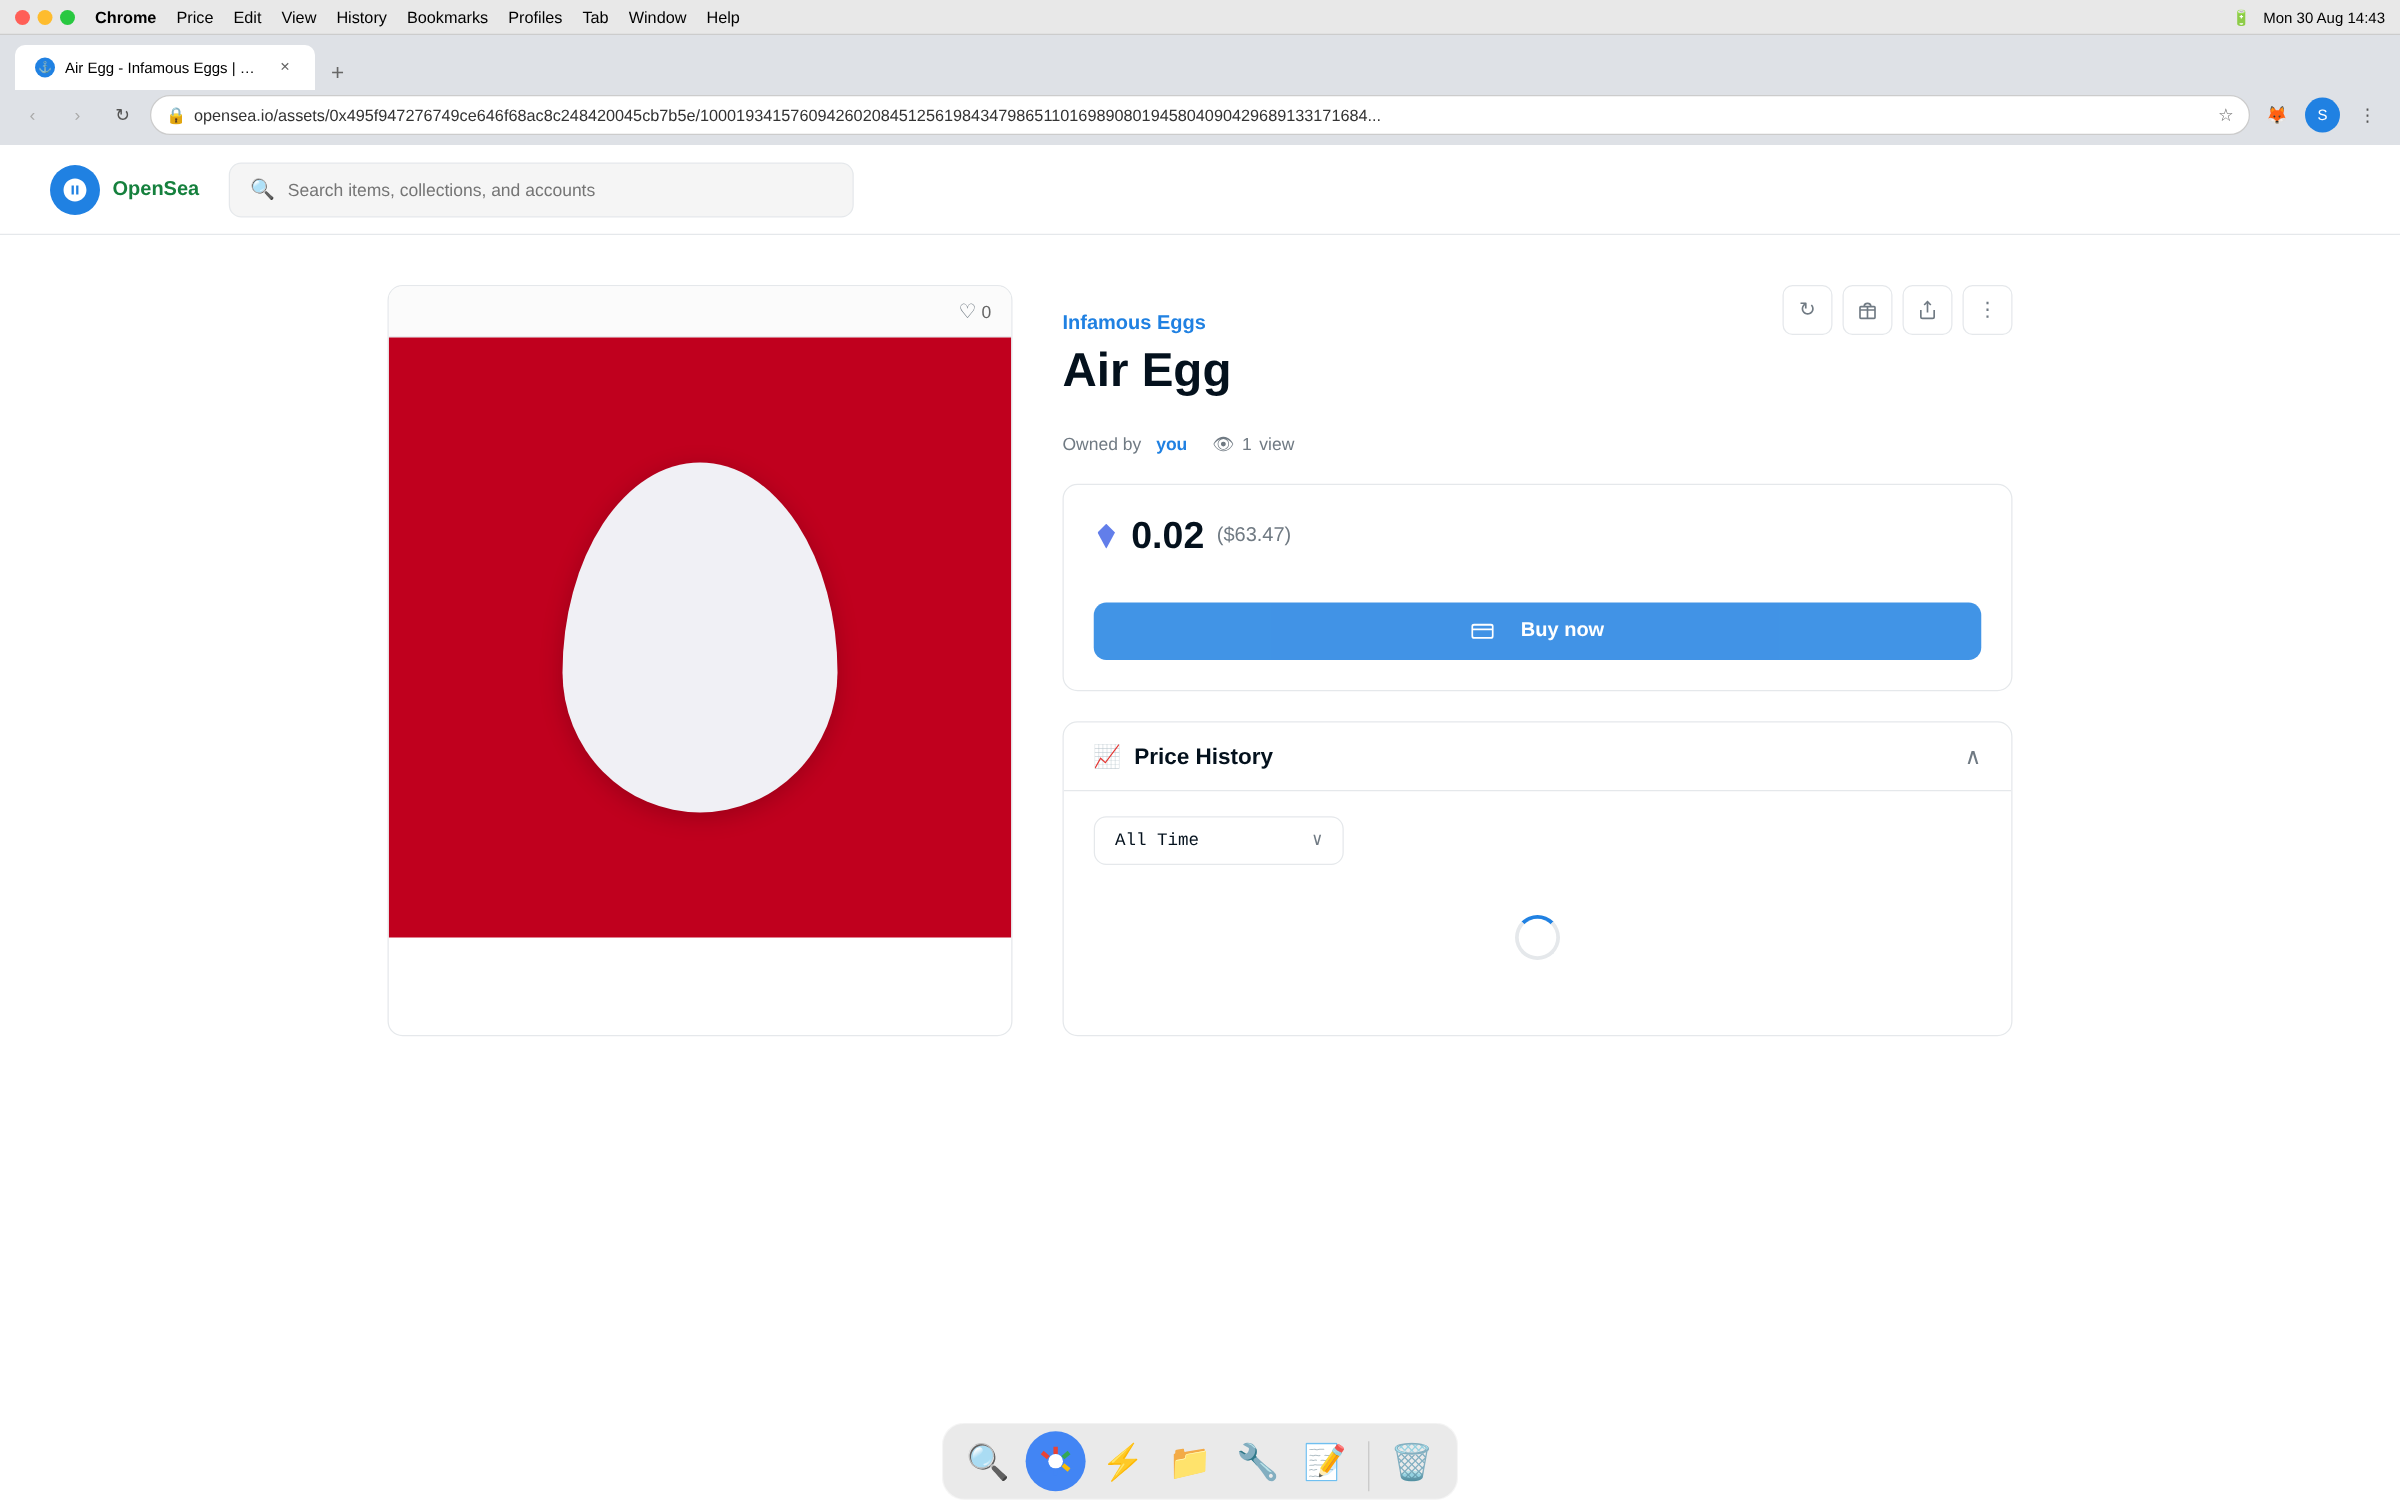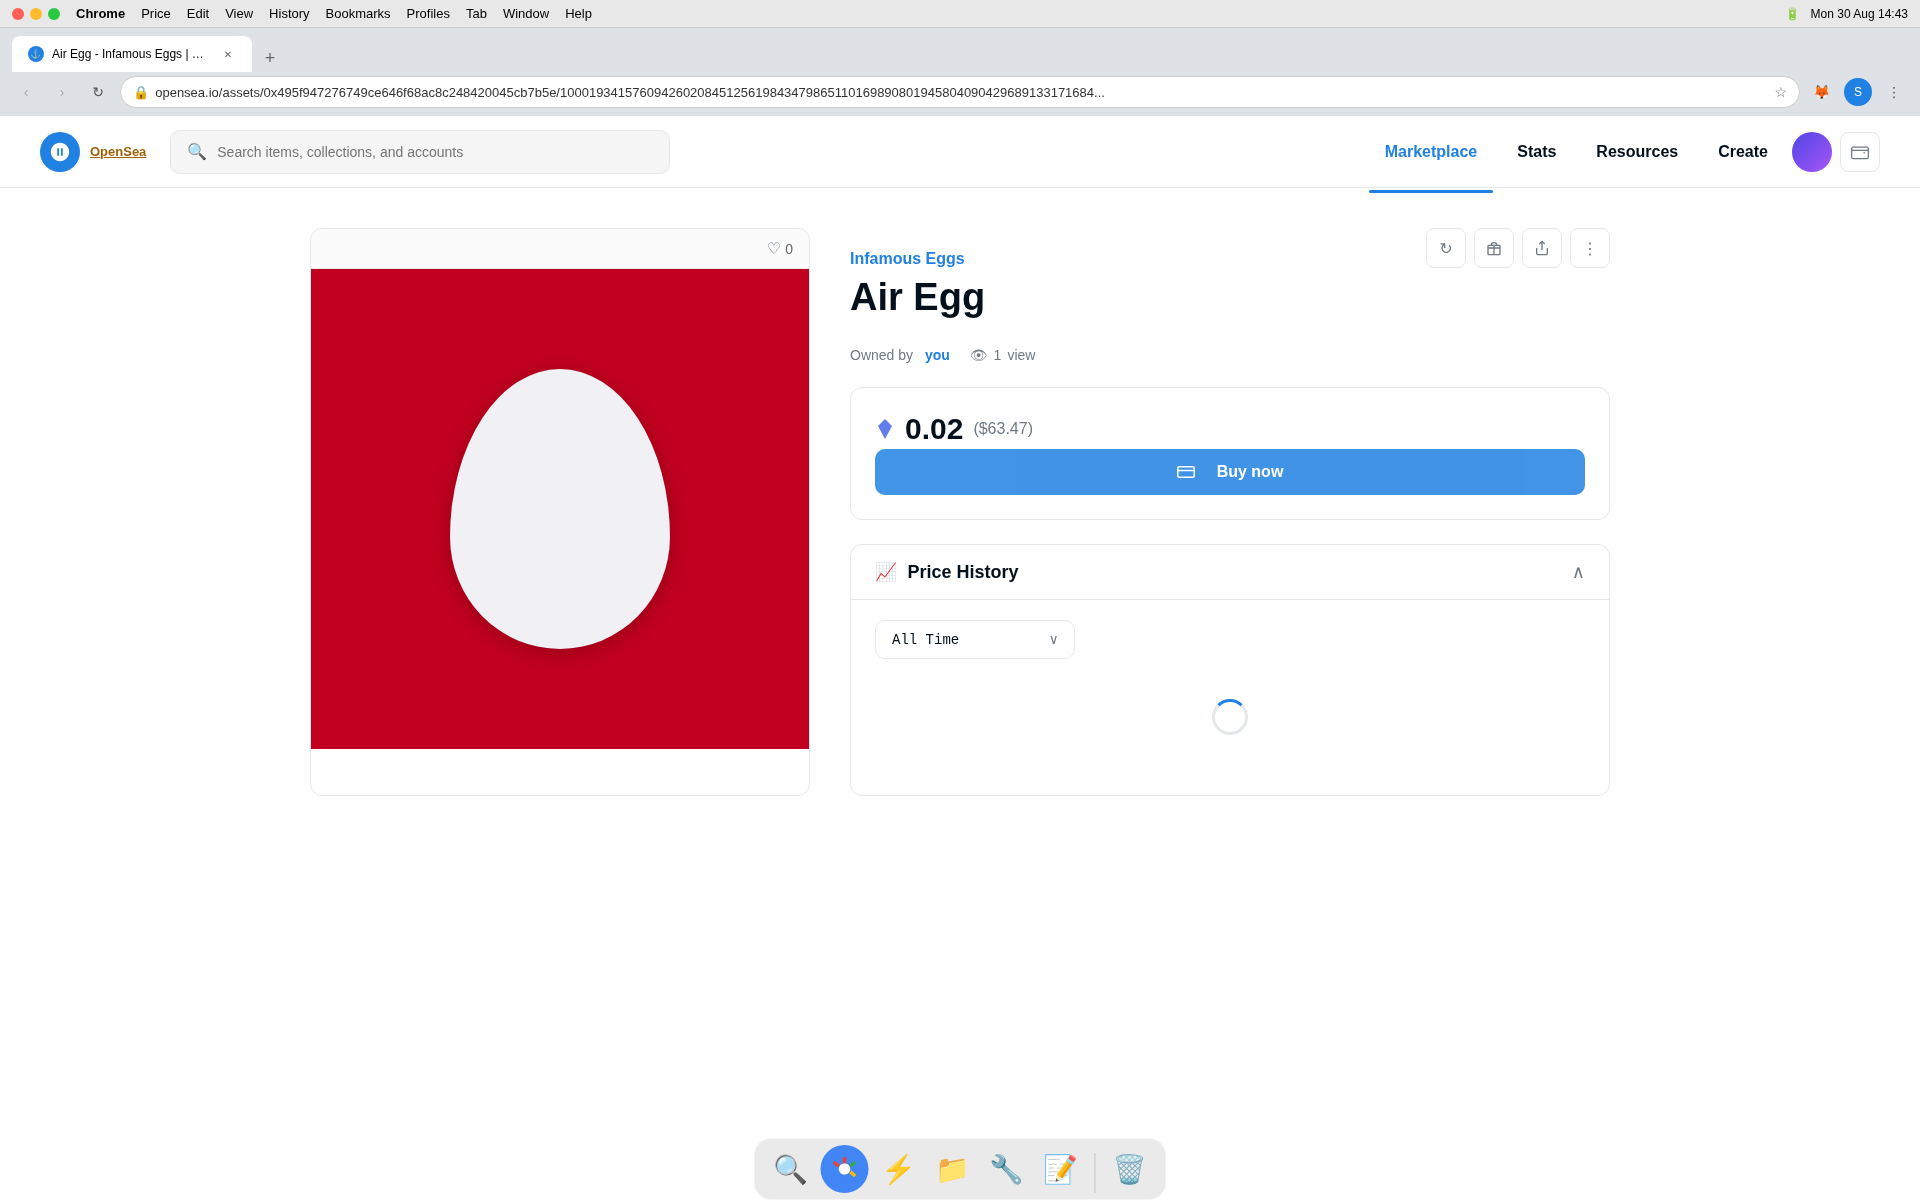--- a/index.html
+++ b/index.html
@@ -89,21 +89,21 @@
       display: flex;
       align-items: center;
       padding: 0 40px;
       gap: 24px;
       position: sticky;
       top: 0;
       z-index: 100;
     }
     .opensea-logo { display: flex; align-items: center; gap: 10px; text-decoration: none; }
     .opensea-logo-circle { width: 40px; height: 40px; background: #2081e2; border-radius: 50%; display: flex; align-items: center; justify-content: center; }
-    .opensea-logo-text { font-size: 13px; font-weight: 700; color: #a16207; text-decoration: underline; }
+    .opensea-logo-text { font-size: 16px; font-weight: 700; color: #15803d; }
     .search-bar {
       flex: 1;
       max-width: 500px;
       height: 44px;
       background: #f5f5f5;
       border-radius: 10px;
       display: flex;
       align-items: center;
       padding: 0 16px;
       gap: 10px;
@@ -238,21 +238,21 @@
       border: 1px solid #e5e8eb;
       border-radius: 12px;
       padding: 24px;
       margin-bottom: 24px;
     }
     .price-label { font-size: 13px; color: #707a83; margin-bottom: 8px; }
     .price-value {
       display: flex;
       align-items: center;
       gap: 10px;
-      margin-bottom: 3px;
+      margin-bottom: 36px;
     }
     .eth-icon {
       width: 20px;
       height: 20px;
       display: flex;
       align-items: center;
       justify-content: center;
     }
     .eth-diamond {
       width: 14px;
@@ -421,34 +421,20 @@
     <div class="opensea-logo-circle">
       <svg width="22" height="22" viewBox="0 0 24 24" fill="white">
         <path d="M12 2C6.48 2 2 6.48 2 12s4.48 10 10 10 10-4.48 10-10S17.52 2 12 2zm-1 14H9V8h2v8zm4 0h-2V8h2v8z"></path>
       </svg>
     </div>
     <span class="opensea-logo-text">OpenSea</span>
   </div>
   <div class="search-bar">
     <span style="color:#707a83;font-size:16px;">🔍</span>
     <input type="text" placeholder="Search items, collections, and accounts" style="">
-  </div>
-  <div class="nav-links">
-    <a class="nav-link active">Marketplace</a>
-    <a class="nav-link">Stats</a>
-    <a class="nav-link">Resources</a>
-    <a class="nav-link">Create</a>
-    <div class="nav-avatar"></div>
-    <div class="nav-wallet">
-      <svg width="20" height="20" viewBox="0 0 24 24" fill="#707a83">
-          <rect x="2" y="6" width="20" height="14" rx="2" stroke="#707a83" stroke-width="1.5" fill="none"></rect>
-          <path d="M16 13a1 1 0 1 0 2 0 1 1 0 0 0-2 0z" fill="#707a83"></path>
-          <path d="M2 10h20" stroke="#707a83" stroke-width="1.5"></path>
-        </svg>
-    </div>
   </div>
 </div>
 
 <div class="main-content">
   <div class="asset-container">
 
     <div class="nft-image-card">
       <div class="nft-image-header">
         <div></div>
         <div class="heart-count">

